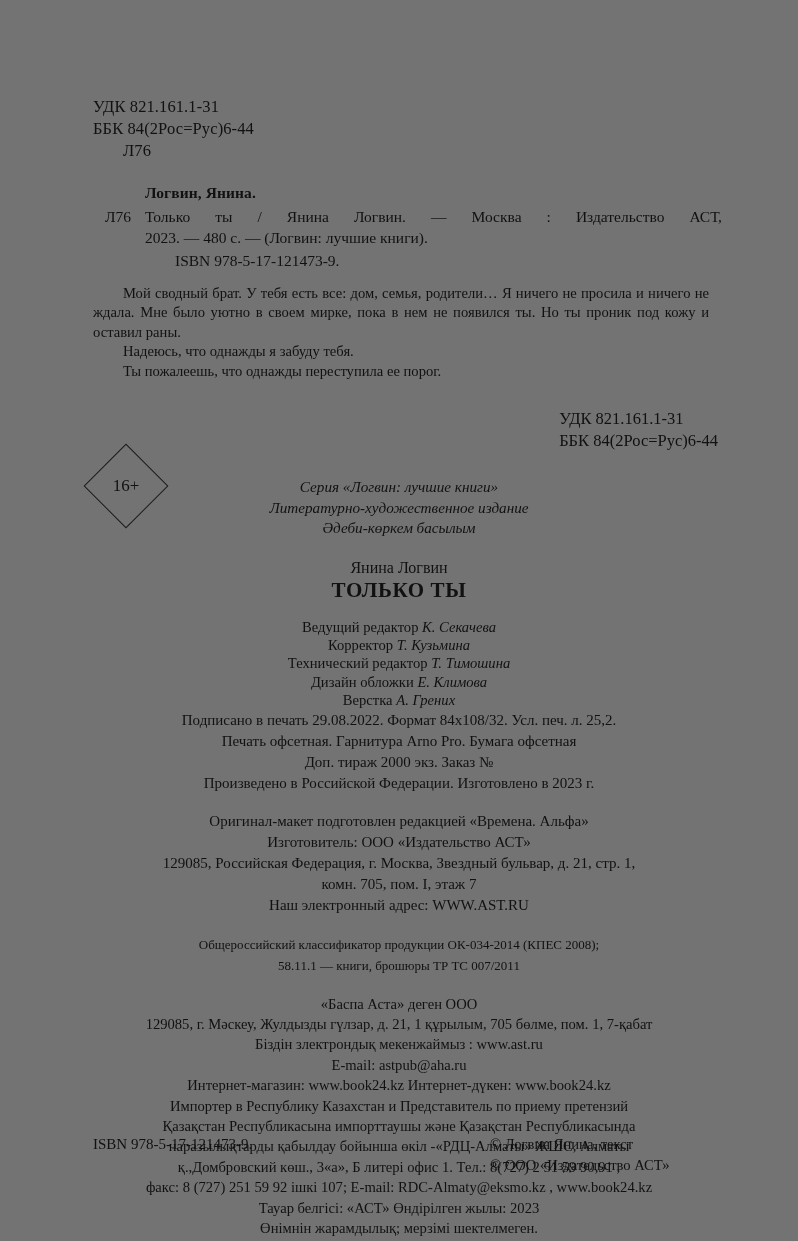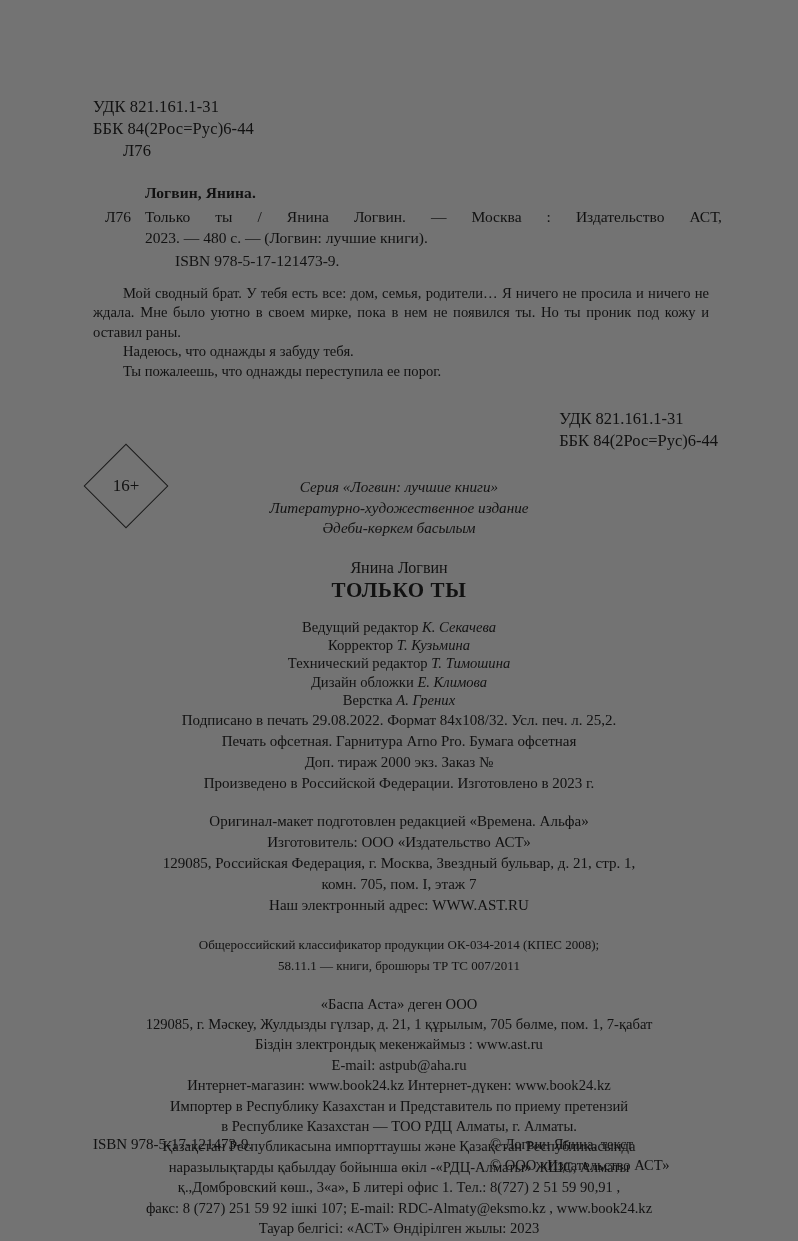--- a/index.html
+++ b/index.html
@@ -262,21 +262,20 @@
       <div>58.11.1 — книги, брошюры ТР ТС 007/2011</div>
     </div>
 
     <div class="kazakh">
       <div>«Баспа Аста» деген ООО</div>
       <div class="nowrap">129085, г. Мәскеу, Жулдызды гүлзар, д. 21, 1 құрылым, 705 бөлме, пом. 1, 7-қабат</div>
       <div>Біздін злектрондық мекенжаймыз : www.ast.ru</div>
       <div>E-mail: astpub@aha.ru</div>
       <div>Интернет-магазин: www.book24.kz Интернет-дүкен: www.book24.kz</div>
       <div>Импортер в Республику Казахстан и Представитель по приему претензий</div>
-      <div>в Республике Казахстан — ТОО РДЦ Алматы, г. Алматы.</div>
       <div>Қазақстан Республикасына импорттаушы және Қазақстан Республикасында</div>
       <div>наразылықтарды қабылдау бойынша өкіл -«РДЦ-Алматы» ЖШС, Алматы</div>
       <div>қ.,Домбровский көш., 3«а», Б литері офис 1. Тел.: 8(727) 2 51 59 90,91 ,</div>
       <div>факс: 8 (727) 251 59 92 ішкі 107; E-mail: RDC-Almaty@eksmo.kz , www.book24.kz</div>
       <div>Тауар белгісі: «АСТ» Өндірілген жылы: 2023</div>
       <div>Өнімнін жарамдылық; мерзімі шектелмеген.</div>
     </div>
 
   </div>
 

